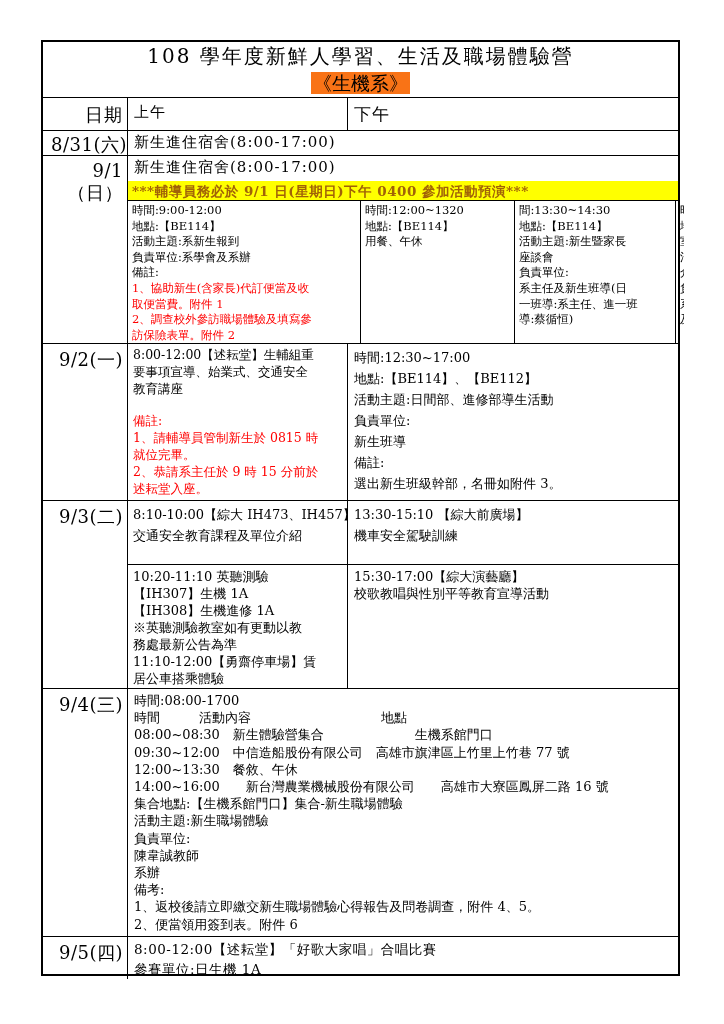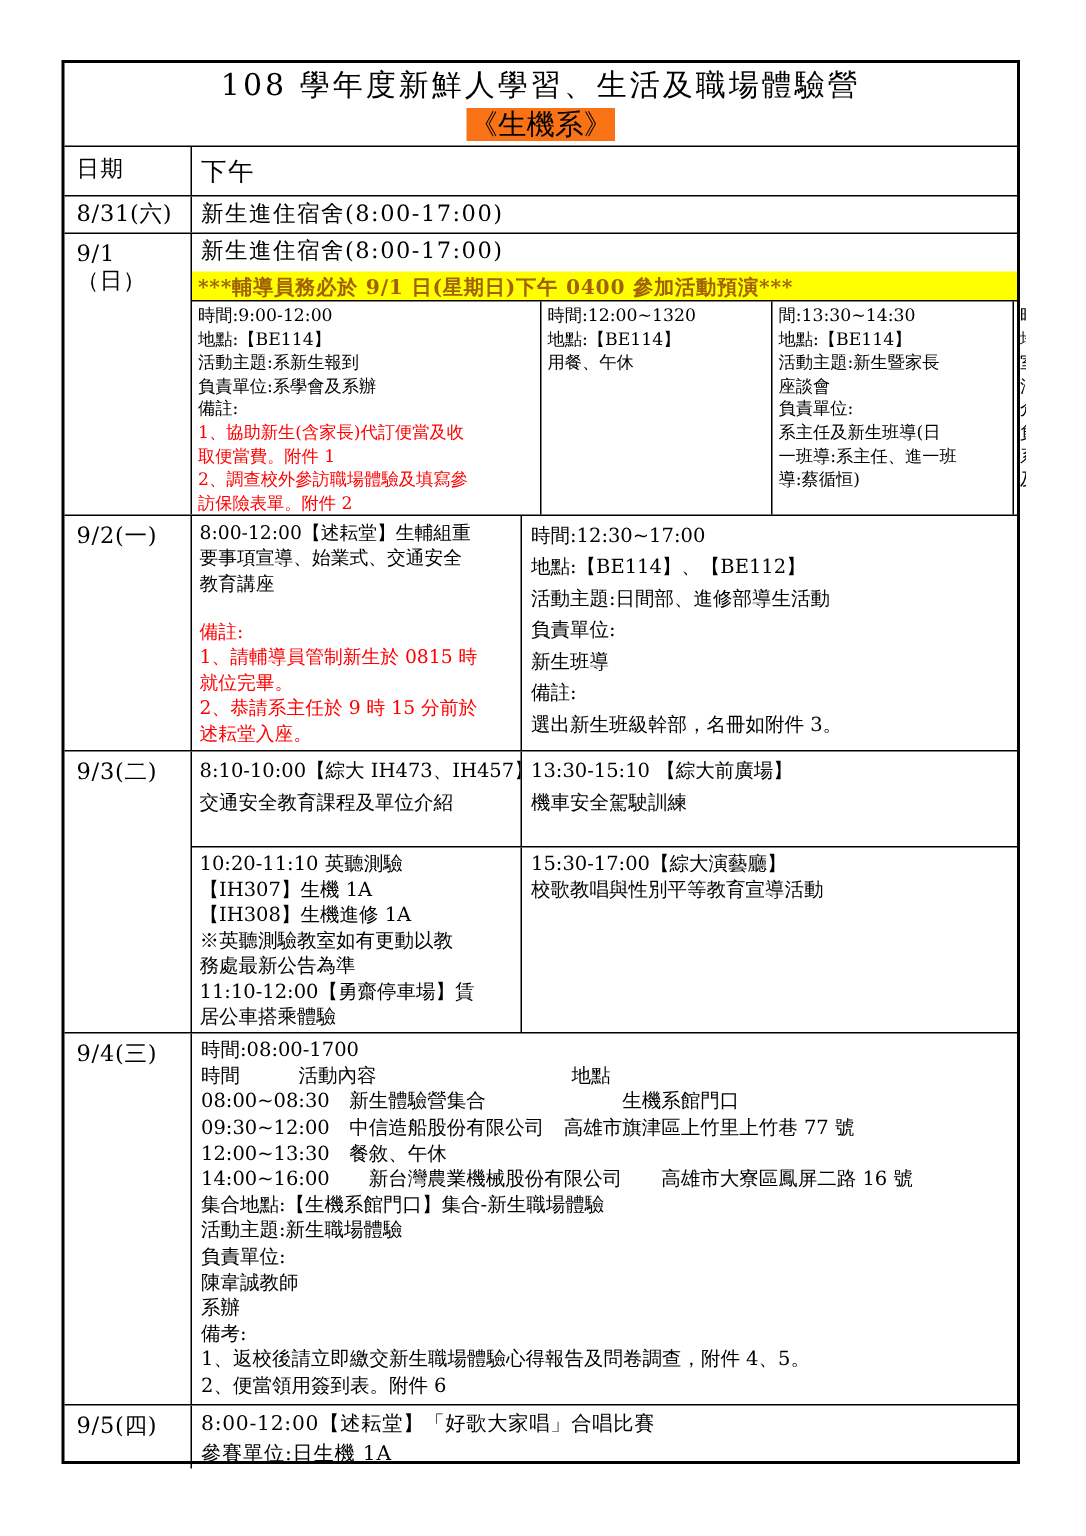--- a/index.html
+++ b/index.html
@@ -13,21 +13,21 @@
     position:absolute; left:41px; top:40px; width:639px; height:936px;
     border:2px solid #000; display:flex; flex-direction:column; background:#fff;
   }
   .trow { display:flex; border-top:1px solid #000; flex:0 0 auto; }
   .title-block { border-top:none; flex-direction:column; height:55px; align-items:center; justify-content:flex-start; }
   .doc-title { font-size:20px; letter-spacing:2px; text-align:center; line-height:28px; width:100%; }
   .doc-subtitle { font-size:19px; text-align:center; line-height:26px; width:100%; }
   .dept-highlight { background:#f97316; padding:0 2px; }
 
   .cell { padding:4px 6px; }
-  .date-col { width:85px; flex:0 0 85px; border-right:1px solid #000; font-size:15px; padding:4px 4px 0 8px; letter-spacing:0.5px; }
+  .date-col { width:85px; flex:0 0 85px; border-right:1px solid #000; font-size:18px; padding:4px 4px 0 8px; letter-spacing:0.5px;text-align:right; }
   .morning-col { width:220px; flex:0 0 220px; border-right:1px solid #000; font-size:15px; }
   .afternoon-col { flex:1; font-size:17px; }
   .header-row { height:33px; }
   .header-row .cell { padding-top:5px; letter-spacing:1px; }
 
   .span-cell { flex:1; font-size:15px; letter-spacing:1px; padding:2px 6px; }
 
   .r831 { height:25px; }
   .r831 .date-col, .r831 .span-cell { padding-top:2px; }
 
@@ -79,20 +79,21 @@
 <div class="page">
   <div class="table">
 
     <div class="trow title-block">
       <div class="doc-title">108 學年度新鮮人學習、生活及職場體驗營</div>
       <div class="doc-subtitle"><span class="dept-highlight">《生機系》</span></div>
     </div>
 
     <div class="trow header-row">
       <div class="cell date-col">日期</div>
+      <div class="cell morning-col">上午</div>
       <div class="cell afternoon-col">下午</div>
     </div>
 
     <div class="trow r831">
       <div class="date-col">8/31(六)</div>
       <div class="span-cell">新生進住宿舍(8:00-17:00)</div>
     </div>
 
     <div class="trow r901">
       <div class="date-col">9/1（日）</div>

